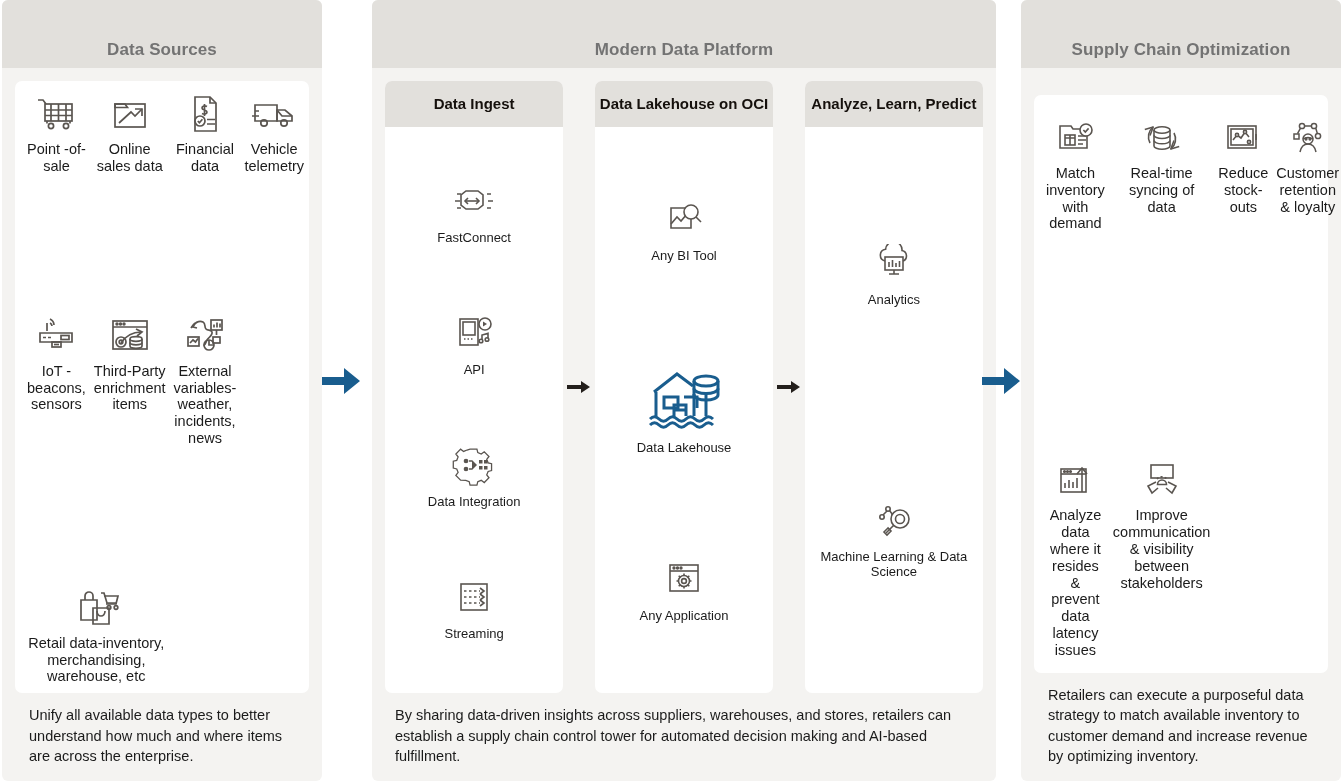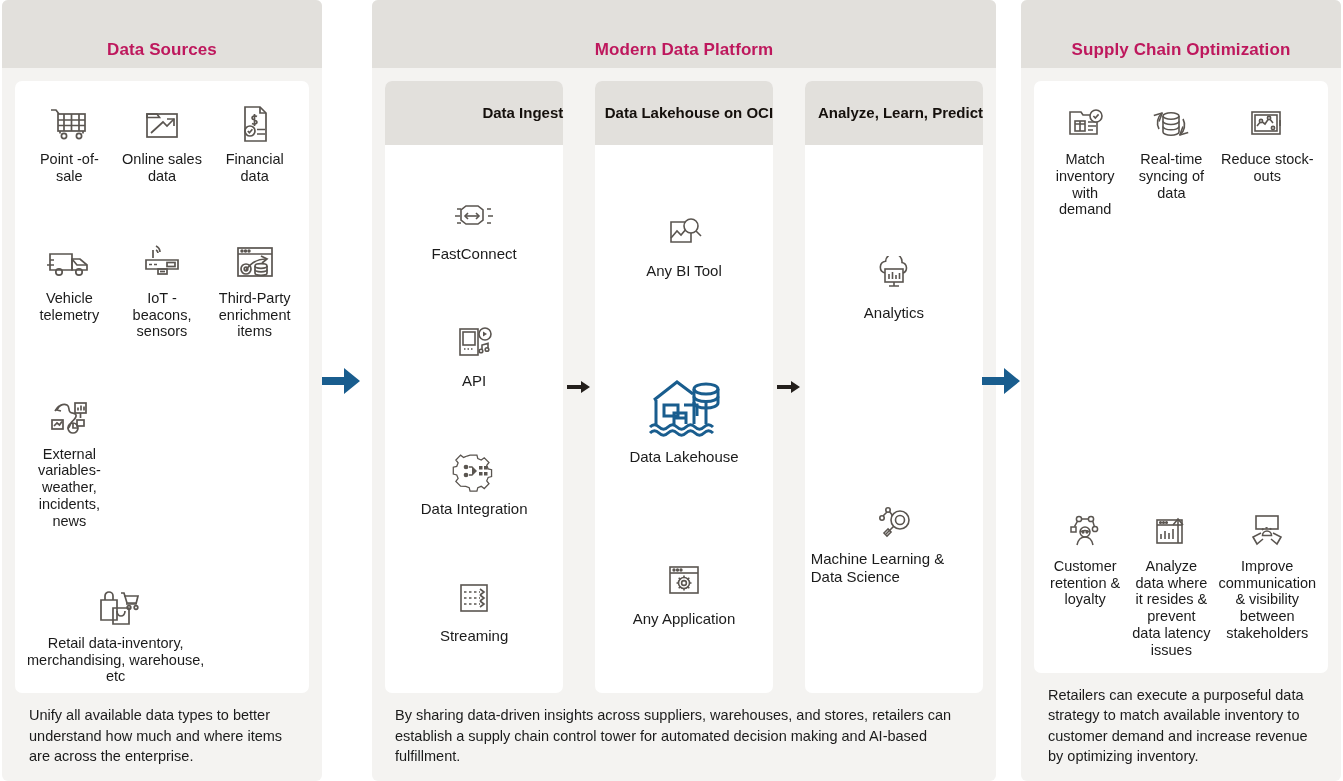--- a/index.html
+++ b/index.html
@@ -10,55 +10,55 @@
     color:#1b1b1b;
     overflow:hidden;
   }
   .board{position:relative;width:1343px;height:781px;}
 
   
   .col{position:absolute;top:0;bottom:0;background:#f4f3f1;border-radius:6px;
        display:flex;flex-direction:column;}
   #col-sources{left:2px;width:320px;}
   #col-platform{left:372px;width:624px;}
-  #col-supply{left:1021px;width:320px;}
+  #col-supply{left:1021px;width:320px;gap:14px;}
 
   .col-header{height:68px;background:#e2e0dc;border-radius:6px 6px 0 0;
      display:flex;align-items:center;justify-content:center;}
-  .col-header span{font-size:17px;font-weight:bold;color:#be185d;letter-spacing:.1px;margin-top:32px;}
+  .col-header span{font-size:17px;font-weight:bold;color:#737373;letter-spacing:.1px;margin-top:32px;}
 
   .col-body{flex:1;display:flex;flex-direction:column;padding:13px 13px 0 13px;box-sizing:border-box;}
 
   
   .card{background:#ffffff;border-radius:7px;flex:1;box-sizing:border-box;
         display:flex;flex-direction:column;}
 
   
   .caption{padding:12px 14px 14px 14px;font-size:14.5px;line-height:1.42;color:#1b1b1b;}
 
   
-  .grid2{display:grid;grid-template-columns:1fr 1fr 1fr;flex:1;
-         padding:18px 8px 6px 8px;box-sizing:border-box;align-content:space-between;}
+  .grid2{display:grid;grid-template-columns:1fr 1fr 1fr 1fr;flex:1;
+         padding:8px 8px 6px 8px;box-sizing:border-box;align-content:space-between;}
   .cellwide{grid-column:1 / span 2;}
   .cell{display:flex;flex-direction:column;align-items:center;justify-content:flex-start;
         padding:2px 4px;}
   .cell .ico{height:46px;display:flex;align-items:center;justify-content:center;}
   .cell .lbl{margin-top:4px;text-align:center;font-size:14.5px;line-height:1.16;color:#1b1b1b;}
 
   
   .plat-row{flex:1;display:flex;align-items:stretch;}
   .subcol{width:186px;background:#ffffff;border-radius:7px;display:flex;flex-direction:column;}
-  .sub-header{height:64px;background:#e2e0dc;border-radius:7px 7px 0 0;
-      display:flex;align-items:center;justify-content:flex-end;text-align:center;}
+  .sub-header{height:46px;background:#e2e0dc;border-radius:7px 7px 0 0;
+      display:flex;align-items:center;justify-content:center;text-align:center;}
   .sub-header span{font-size:15px;font-weight:bold;line-height:1.28;color:#15100c;}
   .sub-body{flex:1;display:flex;flex-direction:column;justify-content:space-around;
             align-items:center;padding:18px 6px 20px 6px;box-sizing:border-box;}
   .sub-item{display:flex;flex-direction:column;align-items:center;}
   .sub-item .ico{height:48px;display:flex;align-items:center;justify-content:center;}
-  .sub-item .lbl{margin-top:5px;font-size:15px;line-height:1.16;}
+  .sub-item .lbl{margin-top:5px;text-align:center;font-size:13px;line-height:1.16;}
   .mini-arrow{width:33px;display:flex;align-items:center;justify-content:center;}
 
   
   .big-arrow{position:absolute;width:40px;height:34px;top:364px;}
   #arrow-1{left:322px;}
   #arrow-2{left:982px;}
 
   svg{display:block;}
 </style>
 </head>

